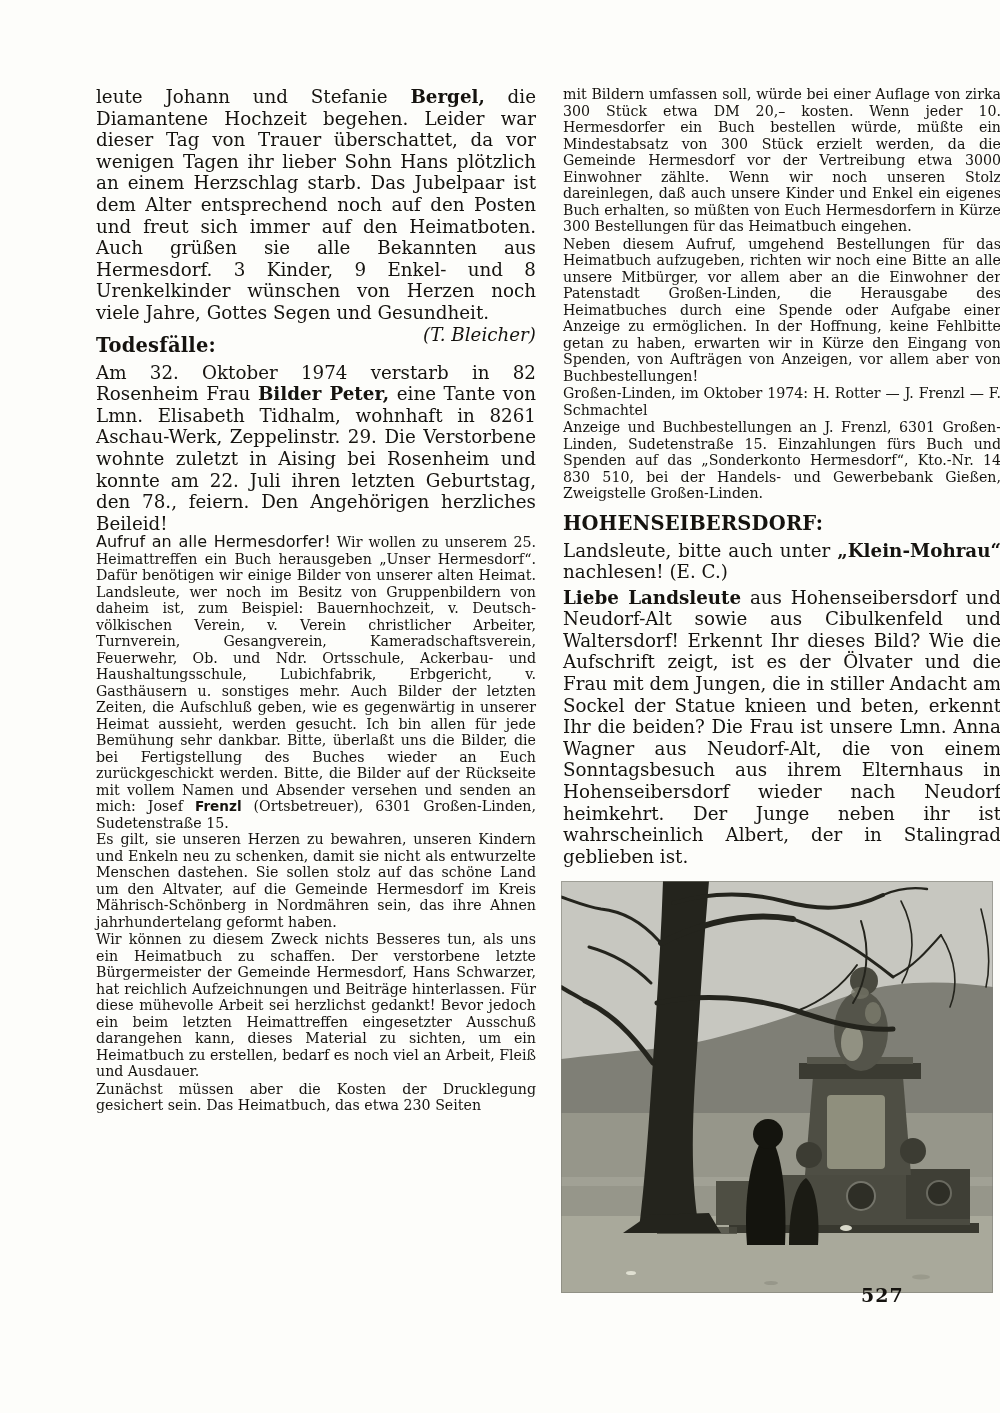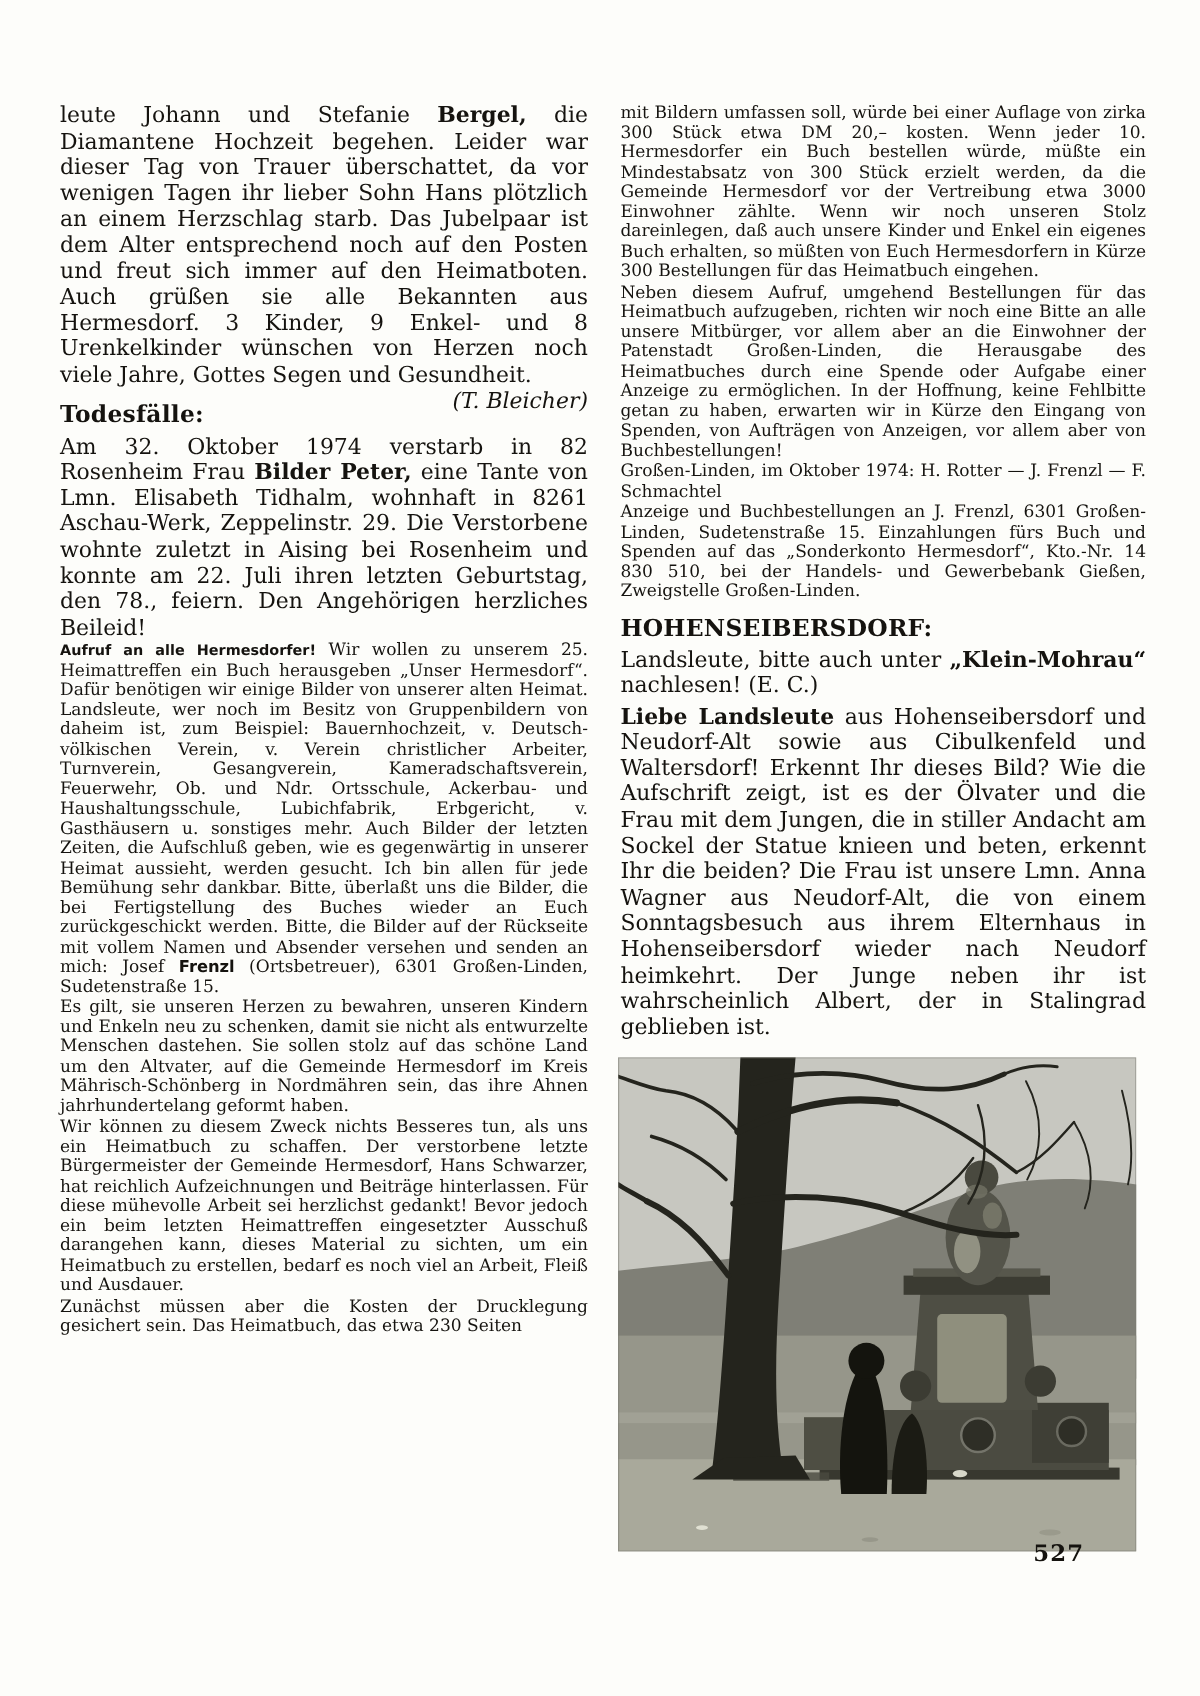--- a/index.html
+++ b/index.html
@@ -5,31 +5,31 @@
   * { margin:0; padding:0; box-sizing:border-box; }
   html, body { width:1000px; height:1413px; }
   body {
     background:#fdfdfa;
     color:#15130f;
     font-family:"DejaVu Serif", serif;
     position:relative;
     overflow:hidden;
   }
   .page { position:absolute; inset:0; }
-  .col { position:absolute; top:86px; }
+  .col { position:absolute; top:86px;margin-left:46px; }
   .col-left  { left:50px;  width:440px; }
   .col-right { left:517px; width:438px; }
 
   .txt-lg { font-size:18.3px; line-height:21.6px; text-align:justify; }
   .txt-sm { font-size:14.2px; line-height:16.5px; text-align:justify; }
   .txt-sm p + p { margin-top:1px; }
 
   h2.sec { font-size:19.5px; font-weight:bold; margin:10px 0 5px 0; letter-spacing:0.2px; }
   .mt-gap { margin-top:13px; }
-  .lead-sans { font-family:"DejaVu Sans", sans-serif; font-weight:bold; font-size:12px; }
+  .lead-sans { font-family:"DejaVu Sans", sans-serif; font-weight:normal; font-size:16px; }
   .sans-bold { font-family:"DejaVu Sans", sans-serif; font-weight:bold; font-size:13.6px; }
   .sig { float:right;font-style:italic; }
 
   .photo-wrap { margin-top:14px; margin-left:-2px; width:432px; height:412px; }
   .photo-wrap svg { display:block; }
 
   .pagenum {
     position:absolute; left:861px; top:1284px;
     font-size:19px; font-weight:bold; letter-spacing:1px;
   }

